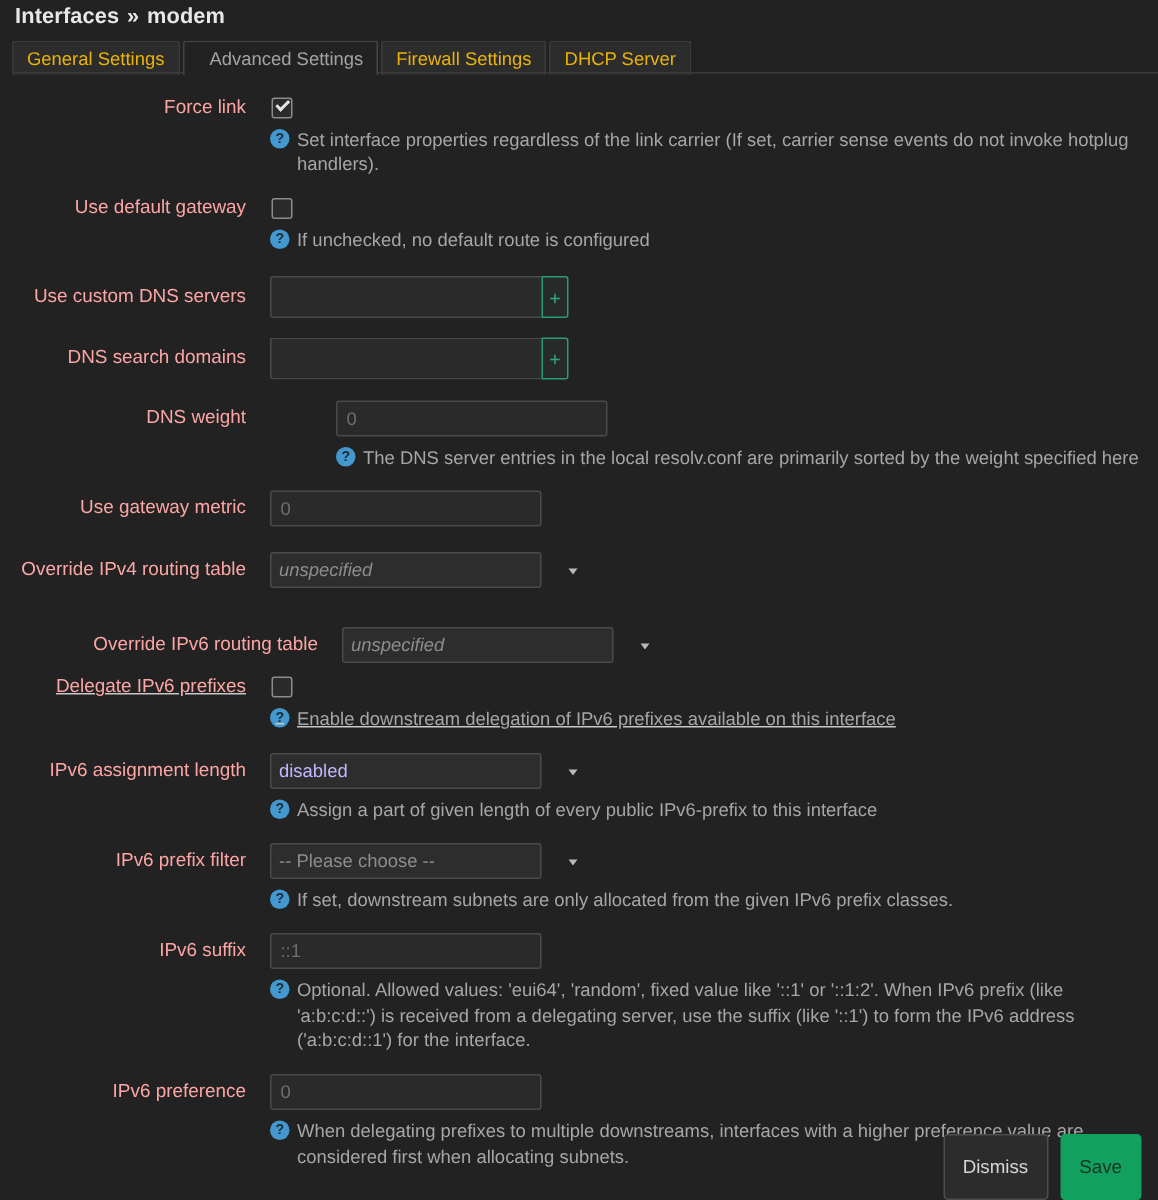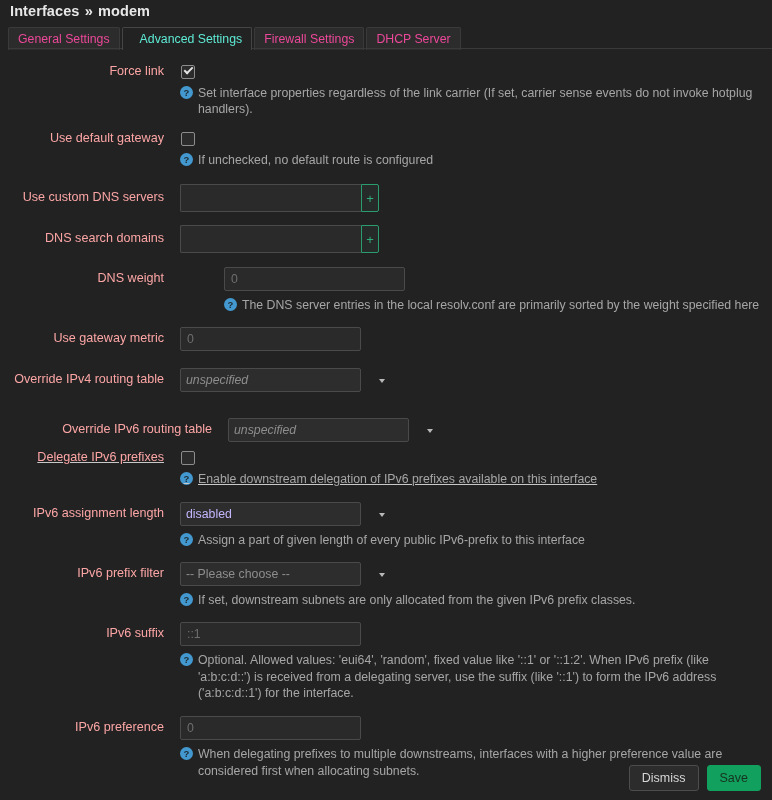--- a/index.html
+++ b/index.html
@@ -33,32 +33,32 @@
     margin: 4px 0 0 8px;
     height: 22px;
     display: flex;
     align-items: flex-end;
     gap: 2px;
   }
   .tab {
     font-size: 12.3px;
     line-height: 1;
     padding: 5px 9px 5px 9px;
-    color: #ec4899;
+    color: #eab308;
     background: #2c2c2c;
     border: 1px solid #3a3a3a;
     border-bottom: none;
     border-radius: 2px 2px 0 0;
     cursor: pointer;
     white-space: nowrap;
     position: relative;
     top: 1px;
   }
   .tab.active {
-    color: #5eead4;
+    color: #a3a3a3;
     background: #222222;
     border-color: #454545;
     z-index: 3;
     padding-left: 17px;
   }
   .tab-divider {
     position: absolute;
     left: 0; right: 0;
     bottom: 0;
     height: 1px;
@@ -228,21 +228,21 @@
     align-items: center;
     justify-content: flex-end;
     padding-right: 11px;
     gap: 8px;
   }
   .btn {
     font-family: "Liberation Sans", sans-serif;
     font-size: 12.5px;
     border-radius: 3px;
     padding: 0 12px;
-    height: 26px;
+    height: 44px;
     cursor: pointer;
     line-height: 24px;
   }
   .btn-dismiss {
     background: #2c2c2c;
     border: 1px solid #4d4d4d;
     color: #d6d6d6;
   }
   .btn-save {
     background: #11a05e;

